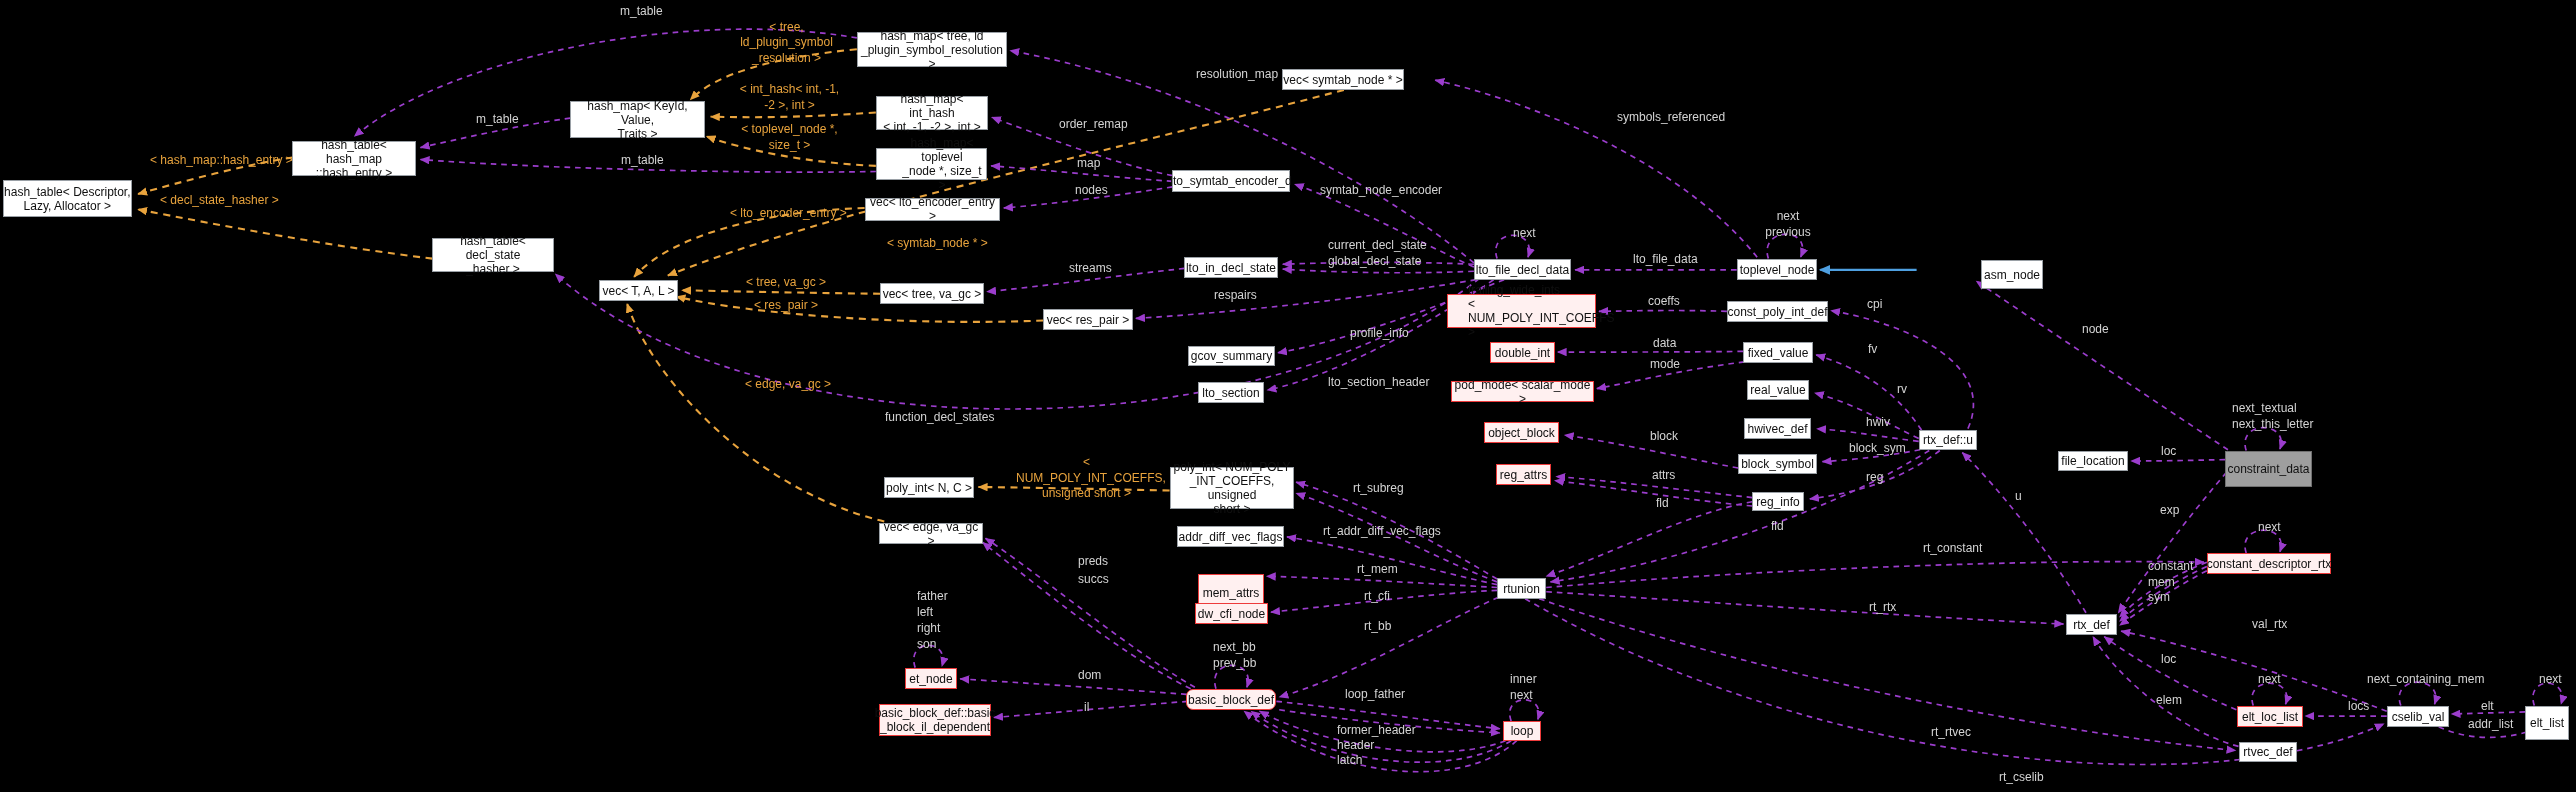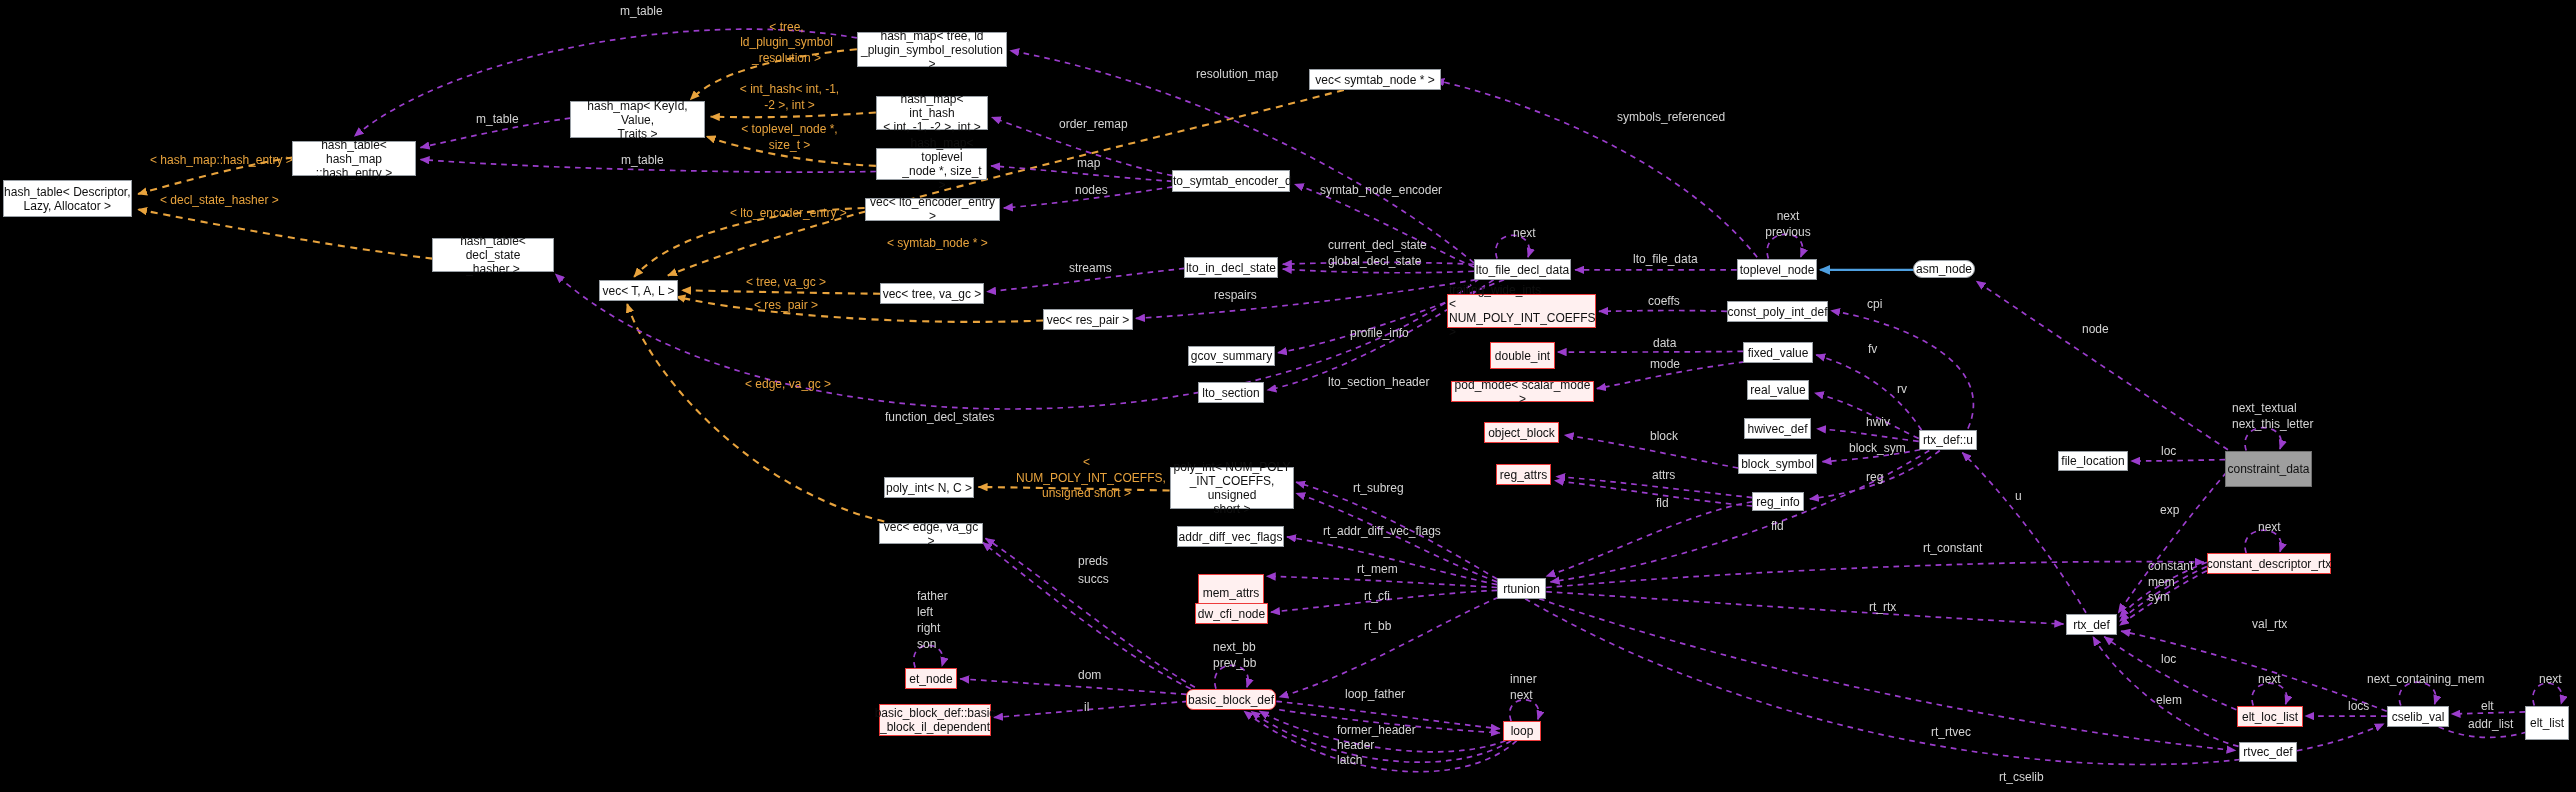--- a/index.html
+++ b/index.html
@@ -4,21 +4,21 @@
 <style>
   html,body{margin:0;padding:0;background:#000;}
   #canvas{position:relative;width:2576px;height:792px;background:#000;overflow:hidden;
           font-family:"Liberation Sans", sans-serif;}
   #edges{position:absolute;left:0;top:0;width:2576px;height:792px;}
   .node{position:absolute;background:#ffffff;border:1.4px solid #9aa0a6;color:#101010;
         display:flex;align-items:center;justify-content:center;text-align:center;
         font-size:12px;line-height:14px;white-space:pre-line;box-sizing:border-box;z-index:3;}
   .node.red{background:#fff0f0;border:1.4px solid #ee3b3b;}
   .node.gray{background:#9e9e9e;border:1.4px solid #707070;}
-  .node.left{justify-content:flex-start;text-align:left;padding-left:1px;}
+  .node.left{justify-content:flex-start;text-align:left;padding-left:20px;}
   .elabel{position:absolute;color:#d4d4d4;font-size:12px;line-height:15.5px;
           white-space:pre-line;z-index:2;}
   .elabel.orange{color:#e8a33d;}
   .elabel.center{text-align:center;}
   .elabel.tall{line-height:16px;}
 </style>
 </head>
 <body>
 
 <div id="canvas">
@@ -129,36 +129,36 @@
 ::hash_entry &gt;</div>
       <div class="node" style="left: 570px; top: 101px; width: 135px; height: 37px;">hash_map&lt; KeyId, Value,
 Traits &gt;</div>
       <div class="node" style="left: 857px; top: 32px; width: 150px; height: 35px;">hash_map&lt; tree, ld
 _plugin_symbol_resolution &gt;</div>
       <div class="node" style="left: 876px; top: 96px; width: 112px; height: 34px;">hash_map&lt; int_hash
 &lt; int, -1, -2 &gt;, int &gt;</div>
       <div class="node" style="left: 876px; top: 148px; width: 111px; height: 32px; padding-left: 21px;">hash_map&lt; toplevel
 _node *, size_t &gt;</div>
       <div class="node" style="left: 865px; top: 198px; width: 135px; height: 22.5px;">vec&lt; lto_encoder_entry &gt;</div>
-      <div class="node" style="left: 1309px; top: 69px; width: 132px; height: 21px;">vec&lt; symtab_node * &gt;</div>
+      <div class="node" style="left: 1282px; top: 69px; width: 122px; height: 21px;">vec&lt; symtab_node * &gt;</div>
       <div class="node" style="left: 1172px; top: 170px; width: 118px; height: 22px;">lto_symtab_encoder_d</div>
       <div class="node" style="left: 432px; top: 238px; width: 122px; height: 34px;">hash_table&lt; decl_state
 _hasher &gt;</div>
       <div class="node" style="left: 599px; top: 280px; width: 79px; height: 21px;">vec&lt; T, A, L &gt;</div>
       <div class="node" style="left: 1184px; top: 257px; width: 94px; height: 21px;">lto_in_decl_state</div>
       <div class="node" style="left: 1474px; top: 259px; width: 97px; height: 21px;">lto_file_decl_data</div>
       <div class="node" style="left: 1737px; top: 259px; width: 80px; height: 21px;">toplevel_node</div>
-      <div class="node" style="left: 1913px; top: 260px; width: 62px; height: 18px; border-radius: 9px;">asm_node</div>
+      <div class="node" style="left: 1981px; top: 260px; width: 62px; height: 29px;">asm_node</div>
       <div class="node" style="left: 880px; top: 283px; width: 104px; height: 21px;">vec&lt; tree, va_gc &gt;</div>
       <div class="node" style="left: 1043px; top: 309px; width: 90px; height: 21px;">vec&lt; res_pair &gt;</div>
       <div class="node red left" style="left: 1447px; top: 294px; width: 149px; height: 34px;">trailing_wide_ints
 &lt; NUM_POLY_INT_COEFFS &gt;</div>
       <div class="node" style="left: 1727px; top: 301px; width: 101px; height: 21px;">const_poly_int_def</div>
       <div class="node" style="left: 1188px; top: 346px; width: 87px; height: 19.7px;">gcov_summary</div>
-      <div class="node red" style="left: 1490px; top: 342px; width: 65px; height: 27px;">double_int</div>
+      <div class="node red" style="left: 1490px; top: 342px; width: 65px; height: 21px;">double_int</div>
       <div class="node" style="left: 1743px; top: 342px; width: 70px; height: 21px;">fixed_value</div>
       <div class="node" style="left: 1198px; top: 382px; width: 66px; height: 21px;">lto_section</div>
       <div class="node red" style="left: 1451px; top: 381px; width: 143px; height: 21px;">pod_mode&lt; scalar_mode &gt;</div>
       <div class="node" style="left: 1747px; top: 380px; width: 62px; height: 20.4px;">real_value</div>
       <div class="node" style="left: 1744px; top: 418px; width: 67px; height: 21px;">hwivec_def</div>
       <div class="node red" style="left: 1484px; top: 422px; width: 75px; height: 21px;">object_block</div>
       <div class="node" style="left: 1738px; top: 454px; width: 79px; height: 20.4px; text-align: right;">block_symbol</div>
       <div class="node" style="left: 1919px; top: 430px; width: 58px; height: 20.4px;">rtx_def::u</div>
       <div class="node red" style="left: 1496px; top: 464px; width: 55px; height: 21px;">reg_attrs</div>
       <div class="node" style="left: 1752px; top: 492px; width: 52px; height: 19px;">reg_info</div>

